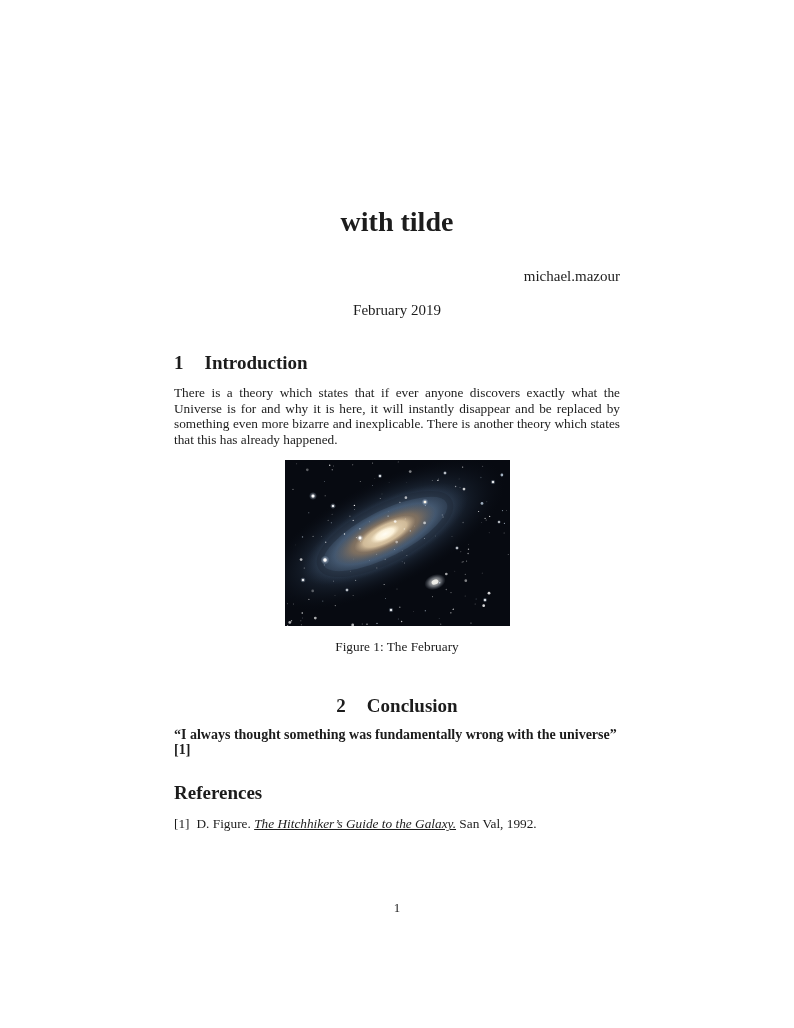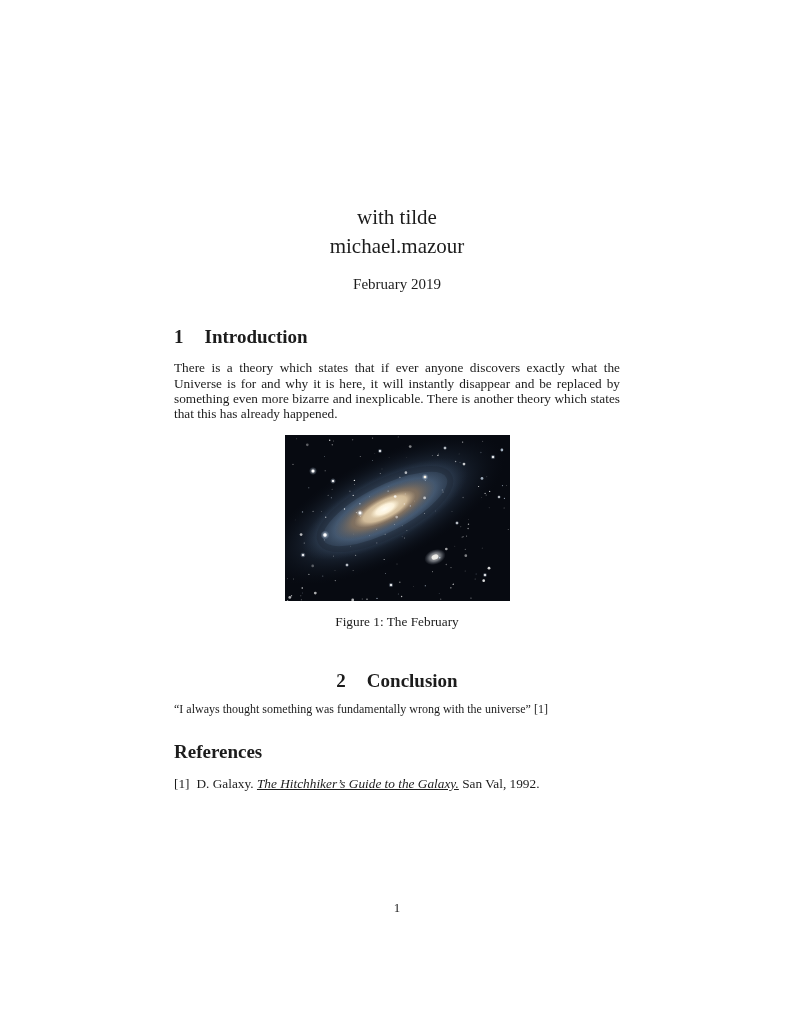--- a/index.html
+++ b/index.html
@@ -22,28 +22,29 @@
     left: 174px;
     top: 0;
     width: 446px;
   }
   .title-area {
     padding-top: 205px;
     text-align: center;
   }
   .doc-title {
     margin: 0;
-    font-size: 21px;
-    font-weight: normal;
+    font-size: 28px;
+    font-weight: bold;
     line-height: 1.2;
   }
   .doc-author {
-    margin-top: 4px;
-    font-size: 21px;
-    line-height: 1.2;
+    margin-top: 28px;
+    font-size: 15px;
+    line-height: 1.2;
+    text-align: right;
   }
   .doc-date {
     margin-top: 16px;
     font-size: 15px;
     line-height: 1.2;
   }
   .sec-heading {
     margin: 0;
     font-size: 19px;
     font-weight: bold;
@@ -57,22 +58,23 @@
   .sec-2 { margin-top: 40px; text-align: center; }
   .refs-heading { margin-top: 24px; }
   .body-par {
     margin: 11px 0 0 0;
     font-size: 13.3px;
     line-height: 15.4px;
     text-align: justify;
   }
   .quote-par {
     margin: 9px 0 0 0;
-    font-size: 12px;
+    font-size: 14px;
     line-height: 15.4px;
+    font-weight: bold;
   }
   .figure-wrap {
     margin-top: 13px;
     text-align: center;
   }
   .figure-image {
     display: block;
     width: 225px;
     height: 166px;
     margin: 0 auto;
@@ -364,19 +366,19 @@
     </div>
 
     <h2 class="sec-heading sec-2"><span class="sec-num">2</span><span>Conclusion</span></h2>
 
     <p class="quote-par">“I always thought something was fundamentally wrong with the universe” [1]</p>
 
     <h2 class="sec-heading refs-heading">References</h2>
 
     <div class="ref-entry">
       <span class="ref-label">[1]</span>
-      <span class="ref-text"><span>D. Galaxy. </span><span class="ref-italic">The Hitchhiker’s Guide to the Galaxy.</span><span> San Val, 1992.</span></span>
+      <span class="ref-text"><span>D. Figure. </span><span class="ref-italic">The Hitchhiker’s Guide to the Galaxy.</span><span> San Val, 1992.</span></span>
     </div>
 
   </div>
 
   <div class="page-number">1</div>
 </div>
 
 </body></html>

